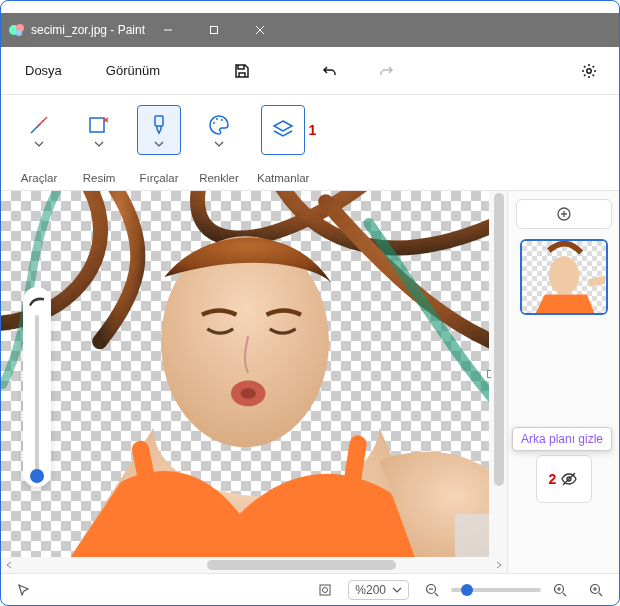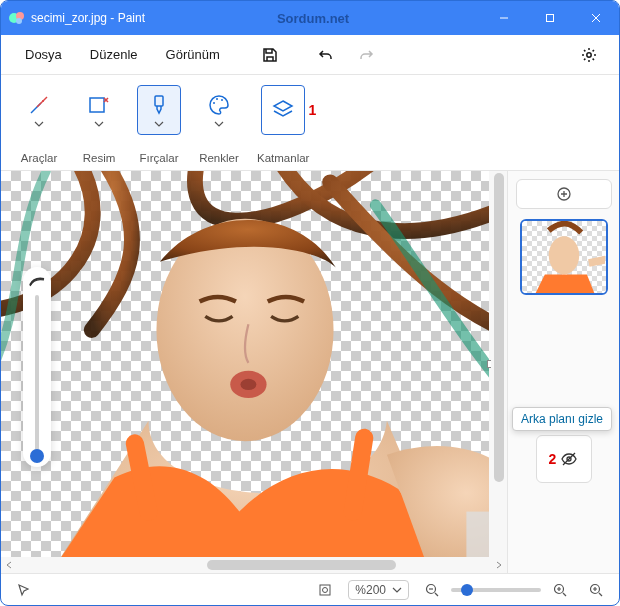--- a/index.html
+++ b/index.html
@@ -1,28 +1,28 @@
 <!DOCTYPE html>
 <html><head>
 <meta charset="utf-8">
 <style>
   * { box-sizing: border-box; margin: 0; padding: 0; font-family: "Segoe UI", sans-serif; }
   body { width: 620px; height: 606px; overflow: hidden; background: #fff; border: 1px solid #2b6dd6; border-radius: 8px; display: flex; flex-direction: column; }
   
   
-  .titlebar { height: 34px; background: #3b82f6; color: #fff; display: flex; align-items: center; padding: 0 0 0 8px; font-size: 12px; }
+  .titlebar { height: 34px; background: #737373; color: #fff; display: flex; align-items: center; padding: 0 0 0 8px; font-size: 12px; margin-top: 12px; }
   .titlebar .app-icon { width: 16px; height: 16px; margin-right: 6px; }
   .titlebar .title-text { flex: 0 0 auto; }
   .titlebar .watermark { flex: 1; text-align: center; color: rgba(0,30,80,0.5); font-weight: 600; font-size: 13px; }
   .titlebar .win-controls { display: flex; }
   .titlebar .win-btn { width: 46px; height: 34px; display: flex; align-items: center; justify-content: center; cursor: pointer; }
   .titlebar .win-btn svg { width: 10px; height: 10px; }
 
   
-  .menubar { height: 40px; display: flex; align-items: center; padding: 12px 12px; border-bottom: 1px solid #e5e5e5; gap: 4px; }
+  .menubar { height: 48px; display: flex; align-items: center; padding: 12px 12px; border-bottom: 1px solid #e5e5e5; gap: 20px; }
   .menubar .menu-item { padding: 6px 12px; font-size: 13px; color: #1a1a1a; cursor: pointer; border-radius: 4px; }
   .menubar .spacer { width: 12px; }
   .menubar .icon-btn { width: 36px; height: 32px; display: flex; align-items: center; justify-content: center; border-radius: 4px; cursor: pointer; }
   .menubar .icon-btn svg { width: 16px; height: 16px; stroke: #1a1a1a; fill: none; stroke-width: 1.5; }
   .menubar .icon-btn.disabled svg { stroke: #bbb; }
   .menubar .flex-spacer { flex: 1; }
 
   
   .ribbon { height: 96px; display: flex; align-items: stretch; padding: 6px 10px 0 10px; border-bottom: 1px solid #e5e5e5; gap: 4px; }
   .ribbon .group { display: flex; flex-direction: column; align-items: center; justify-content: space-between; padding: 4px 6px 6px 6px; min-width: 54px; }
@@ -63,21 +63,21 @@
   
   .layers { width: 112px; background: #fafafa; border-left: 1px solid #e5e5e5; display: flex; flex-direction: column; align-items: center; padding: 8px; gap: 10px; position: relative; }
   .layers .add-btn { width: 96px; height: 30px; display: flex; align-items: center; justify-content: center; border: 1px solid #ddd; border-radius: 6px; background: #fff; cursor: pointer; }
   .layers .add-btn svg { width: 14px; height: 14px; }
   .layers .thumb { width: 88px; height: 76px; border: 2px solid #2b6dd6; border-radius: 6px; background: #fff; position: relative; overflow: hidden; cursor:pointer; }
   .layers .thumb .mini-checker { position:absolute; inset:0;
     background-image: linear-gradient(45deg,#ddd 25%,transparent 25%), linear-gradient(-45deg,#ddd 25%,transparent 25%), linear-gradient(45deg,transparent 75%,#ddd 75%), linear-gradient(-45deg,transparent 75%,#ddd 75%);
     background-size: 10px 10px; background-position: 0 0,0 5px,5px -5px,-5px 0; background-color:#fff;
   }
   .layers .thumb .mini-img { position:absolute; inset:0; }
-  .layers .tooltip { position: absolute; top: 236px; left: 4px; background: #fff; border: 1px solid #ccc; border-radius: 4px; padding: 4px 8px; font-size: 12px; color: #0369a1; box-shadow: 0 2px 6px rgba(0,0,0,0.15); white-space:nowrap; z-index:5;}
+  .layers .tooltip { position: absolute; top: 236px; left: 4px; background: #fff; border: 1px solid #ccc; border-radius: 4px; padding: 4px 8px; font-size: 12px; color: #8b5cf6; box-shadow: 0 2px 6px rgba(0,0,0,0.15); white-space:nowrap; z-index:5;}
   .layers .hide-bg { position: absolute; top: 264px; width: 56px; height: 48px; border: 1px solid #ddd; border-radius: 6px; background: #fff; display: flex; align-items: center; justify-content: center; gap: 4px; }
   .layers .hide-bg .num { color: #d00; font-weight: 700; font-size: 14px; }
   .layers .hide-bg svg { width: 18px; height: 18px; }
 
   
   .statusbar { height: 32px; border-top: 1px solid #e5e5e5; display: flex; align-items: center; padding: 0 10px; gap: 10px; font-size: 12px; color: #555; }
   .statusbar .sb-icon { width: 26px; height: 26px; display:flex; align-items:center; justify-content:center; border-radius:4px; cursor:pointer;}
   .statusbar .sb-icon svg { width: 14px; height: 14px; }
   .statusbar .flex-spacer { flex: 1; }
   .statusbar .zoom-select { display:flex; align-items:center; border:1px solid #ccc; border-radius:4px; padding:2px 6px; gap:6px; cursor:pointer; }
@@ -91,21 +91,20 @@
 
 <div class="titlebar">
   <span class="app-icon">
     <svg viewBox="0 0 16 16">
         <circle cx="5" cy="8" r="5" fill="#6fc"></circle>
         <circle cx="11" cy="6" r="4" fill="#f99"></circle>
         <circle cx="10" cy="11" r="3" fill="#9cf"></circle>
       </svg>
   </span>
   <span class="title-text">secimi_zor.jpg - Paint</span>
-  <span class="watermark">Sordum.net</span>
   <div class="win-controls">
     <div class="win-btn">
         <svg viewBox="0 0 10 10">
           <line x1="1" y1="5" x2="9" y2="5" stroke="#fff" stroke-width="1"></line>
         </svg>
       </div>
     <div class="win-btn">
         <svg viewBox="0 0 10 10">
           <rect x="1.5" y="1.5" width="7" height="7" fill="none" stroke="#fff" stroke-width="1"></rect>
         </svg>
@@ -114,21 +113,20 @@
         <svg viewBox="0 0 10 10">
           <line x1="1" y1="1" x2="9" y2="9" stroke="#fff" stroke-width="1"></line>
           <line x1="9" y1="1" x2="1" y2="9" stroke="#fff" stroke-width="1"></line>
         </svg>
       </div>
   </div>
 </div>
 
 <div class="menubar">
   <div class="menu-item">Dosya</div>
-  <div class="menu-item">Düzenle</div>
   <div class="menu-item">Görünüm</div>
   <div class="spacer"></div>
   <div class="icon-btn">
     <svg viewBox="0 0 16 16">
         <path d="M2 2h9l3 3v9H2z M4 2v4h6V2 M5 14v-4h6v4"></path>
       </svg>
   </div>
   <div class="spacer"></div>
   <div class="icon-btn">
     <svg viewBox="0 0 16 16">

